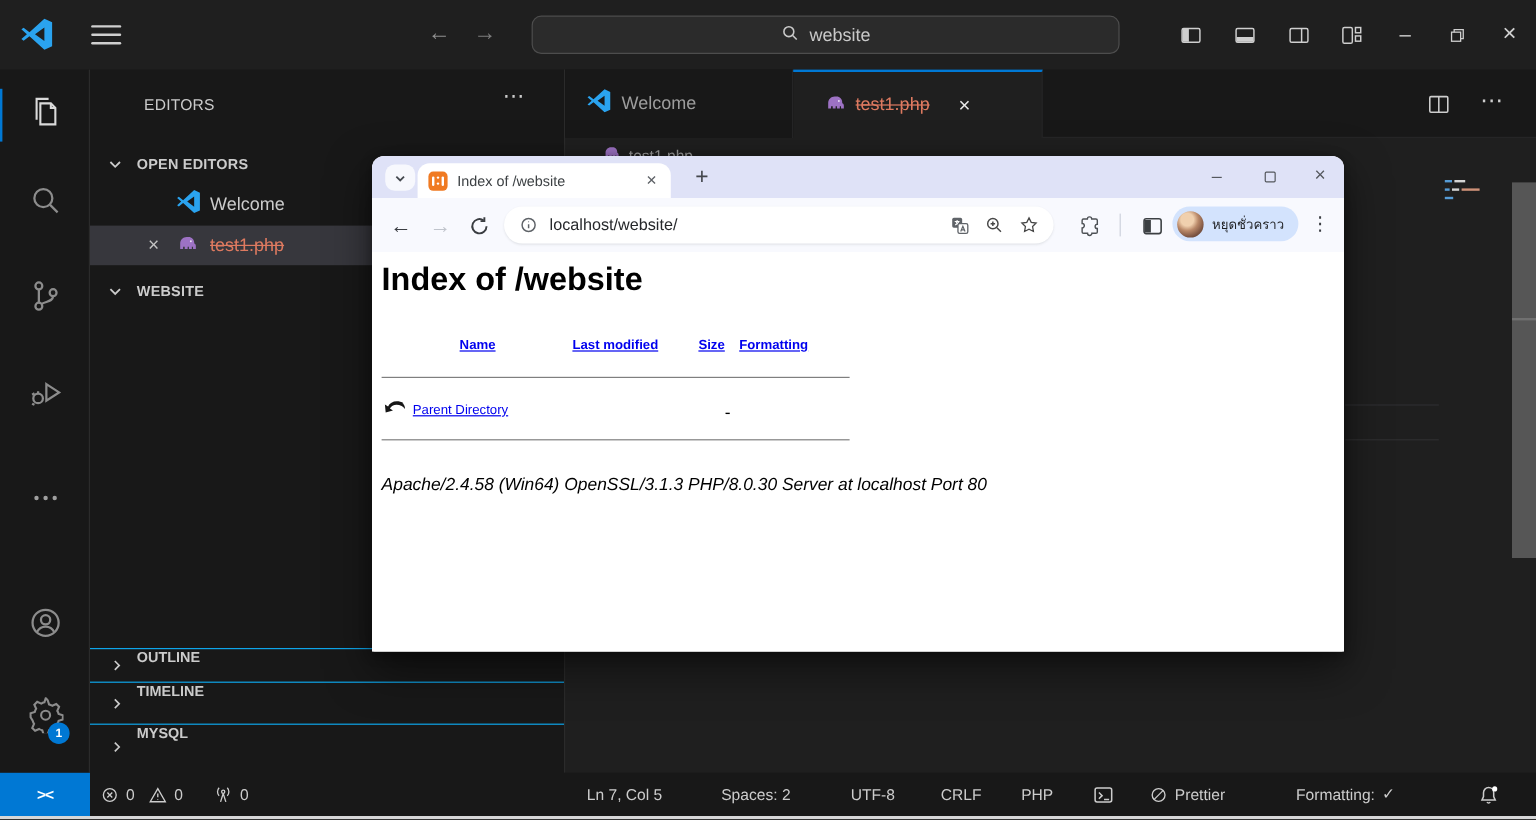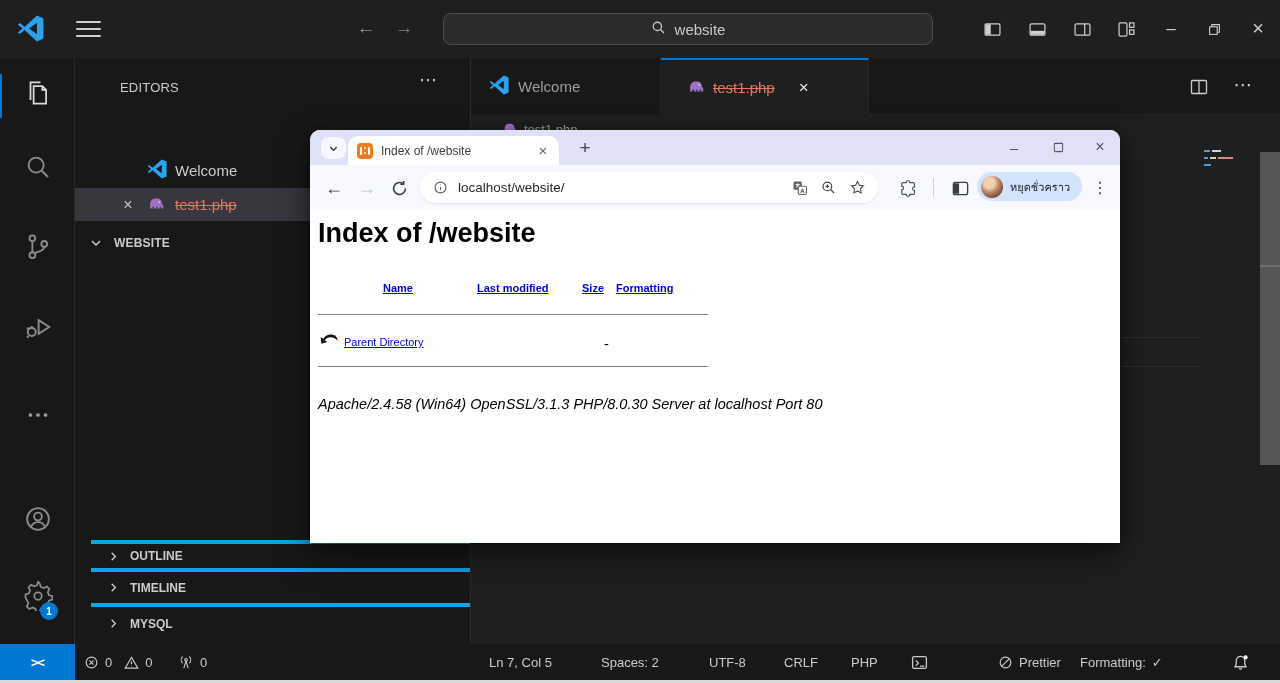--- a/index.html
+++ b/index.html
@@ -57,21 +57,21 @@
   .sb-head .chev { width:16px; margin-left:13px; }
   .sb-head .lbl { margin-left:10px; font-size:12px; font-weight:700; color:#cbcbcb; letter-spacing:.2px; }
   [data-name="section-open-editors"] { top:66px; height:26px; }
   [data-name="open-editor-welcome"] { top:96px; height:33px; left:0; width:100%; display:flex; align-items:center; padding-left:72px; gap:8px; }
   [data-name="open-editor-welcome"] .lbl2 { font-size:15px; color:#cbcbcb; }
   [data-name="open-editor-test1"] { top:130px; height:33px; left:0; width:100%; display:flex; align-items:center; padding-left:44px; gap:10px; background:#37373d; }
   .deleted { color:#de7a60; text-decoration:line-through; }
   [data-name="open-editor-test1"] .lbl2 { font-size:15px; }
   .row-close { font-size:16px; color:#c5c5c5; width:18px; }
   [data-name="section-website"] { top:172px; height:26px; }
-  .sb-collapsed { left:16px; width:100%; display:flex; align-items:center; gap:11px; padding-left:17px; border-top:4px solid #0ea5e9; }
+  .sb-collapsed { left:0; width:100%; display:flex; gap:11px; padding-left:17px; border-top:1px solid #0ea5e9; }
   .sb-collapsed .lbl { font-size:12px; font-weight:700; color:#cbcbcb; }
   [data-name="section-outline"] { top:482px; height:28px; }
   [data-name="section-timeline"] { top:510px; height:35px; }
   [data-name="section-mysql"] { top:545px; height:37px; }
 
   
   [data-name="editor-area"] { left:470px; top:58px; width:810px; height:586px; background:#1f1f1f; border-left:1px solid #2b2b2b; }
   [data-name="tab-bar"] { left:0; top:0; width:810px; height:57px; background:#181818; border-bottom:1px solid #252526; }
   .etab { top:0; height:57px; display:flex; align-items:center; }
   [data-name="tab-welcome"] { left:0; width:190px; background:#181818; border-right:1px solid #252526; padding-left:18px; gap:9px; }
@@ -152,21 +152,21 @@
   [data-name="remote-indicator"] { left:0; top:0; width:75px; height:36px; background:#0078d4; color:#fff; font-weight:700; font-size:13px; letter-spacing:-1px; }
   .st { top:0; height:36px; display:flex; align-items:center; gap:6px; }
   [data-name="status-errors-warnings"] { left:84px; }
   [data-name="status-ports"] { left:178px; }
   [data-name="status-cursor-position"] { left:489px; }
   [data-name="status-indentation"] { left:601px; }
   [data-name="status-encoding"] { left:709px; }
   [data-name="status-eol"] { left:784px; }
   [data-name="status-language"] { left:851px; }
   [data-name="status-terminal"] { left:911px; }
-  [data-name="status-prettier"] { left:998px; }
+  [data-name="status-prettier"] { left:958px; }
   [data-name="status-formatting"] { left:1080px; }
   [data-name="status-notifications"] { left:1232px; }
   [data-name="taskbar-edge"] { left:0; top:680px; width:1280px; height:3px; background:#d6d7d8; }
 
   
   [data-name="xampp-favicon"] { position:relative; width:16px; height:16px; background:#f07a22; border-radius:4px; flex:none; }
   [data-name="xampp-favicon"] i { position:absolute; background:#fff; border-radius:1px; }
   .xb1 { left:3px; top:4px; width:2px; height:8px; }
   .xb2 { right:3px; top:4px; width:2px; height:8px; }
   .xd1 { left:7px; top:4.5px; width:2px; height:2px; }
@@ -284,20 +284,28 @@
           <circle cx="12" cy="12" r="3"></circle>
         </svg>
     </span>
     <span class="abs ctr" data-name="settings-badge">1</span>
   </div>
 
   <div class="abs" data-name="explorer-sidebar">
     <span class="abs" data-name="explorer-title">EDITORS</span>
     <span class="abs ctr" data-name="explorer-more-button">⋯</span>
 
+    <div class="abs sb-head" data-name="section-open-editors">
+      <span class="chev ctr" data-name="chevron-down-icon">
+        <svg width="12" height="12" viewBox="0 0 12 12" fill="none" stroke="#cbcbcb" stroke-width="1.5">
+            <path d="m2 4 4 4 4-4"></path>
+          </svg>
+      </span>
+      <span class="lbl" data-name="open-editors-label">OPEN EDITORS</span>
+    </div>
 
     <div class="abs" data-name="open-editor-welcome">
       <span data-name="vscode-file-icon">
         <svg width="20" height="20" viewBox="0 0 100 100">
             <path fill="#2aa3ef" fill-rule="evenodd" d="M74 2 28 44 10 30l-7 5 17 15L3 65l7 5 18-14 46 42 24-11V13L74 2zm0 27v42L45 50l29-21z"></path>
           </svg>
       </span>
       <span class="lbl2" data-name="open-editor-welcome-label">Welcome</span>
     </div>
 

